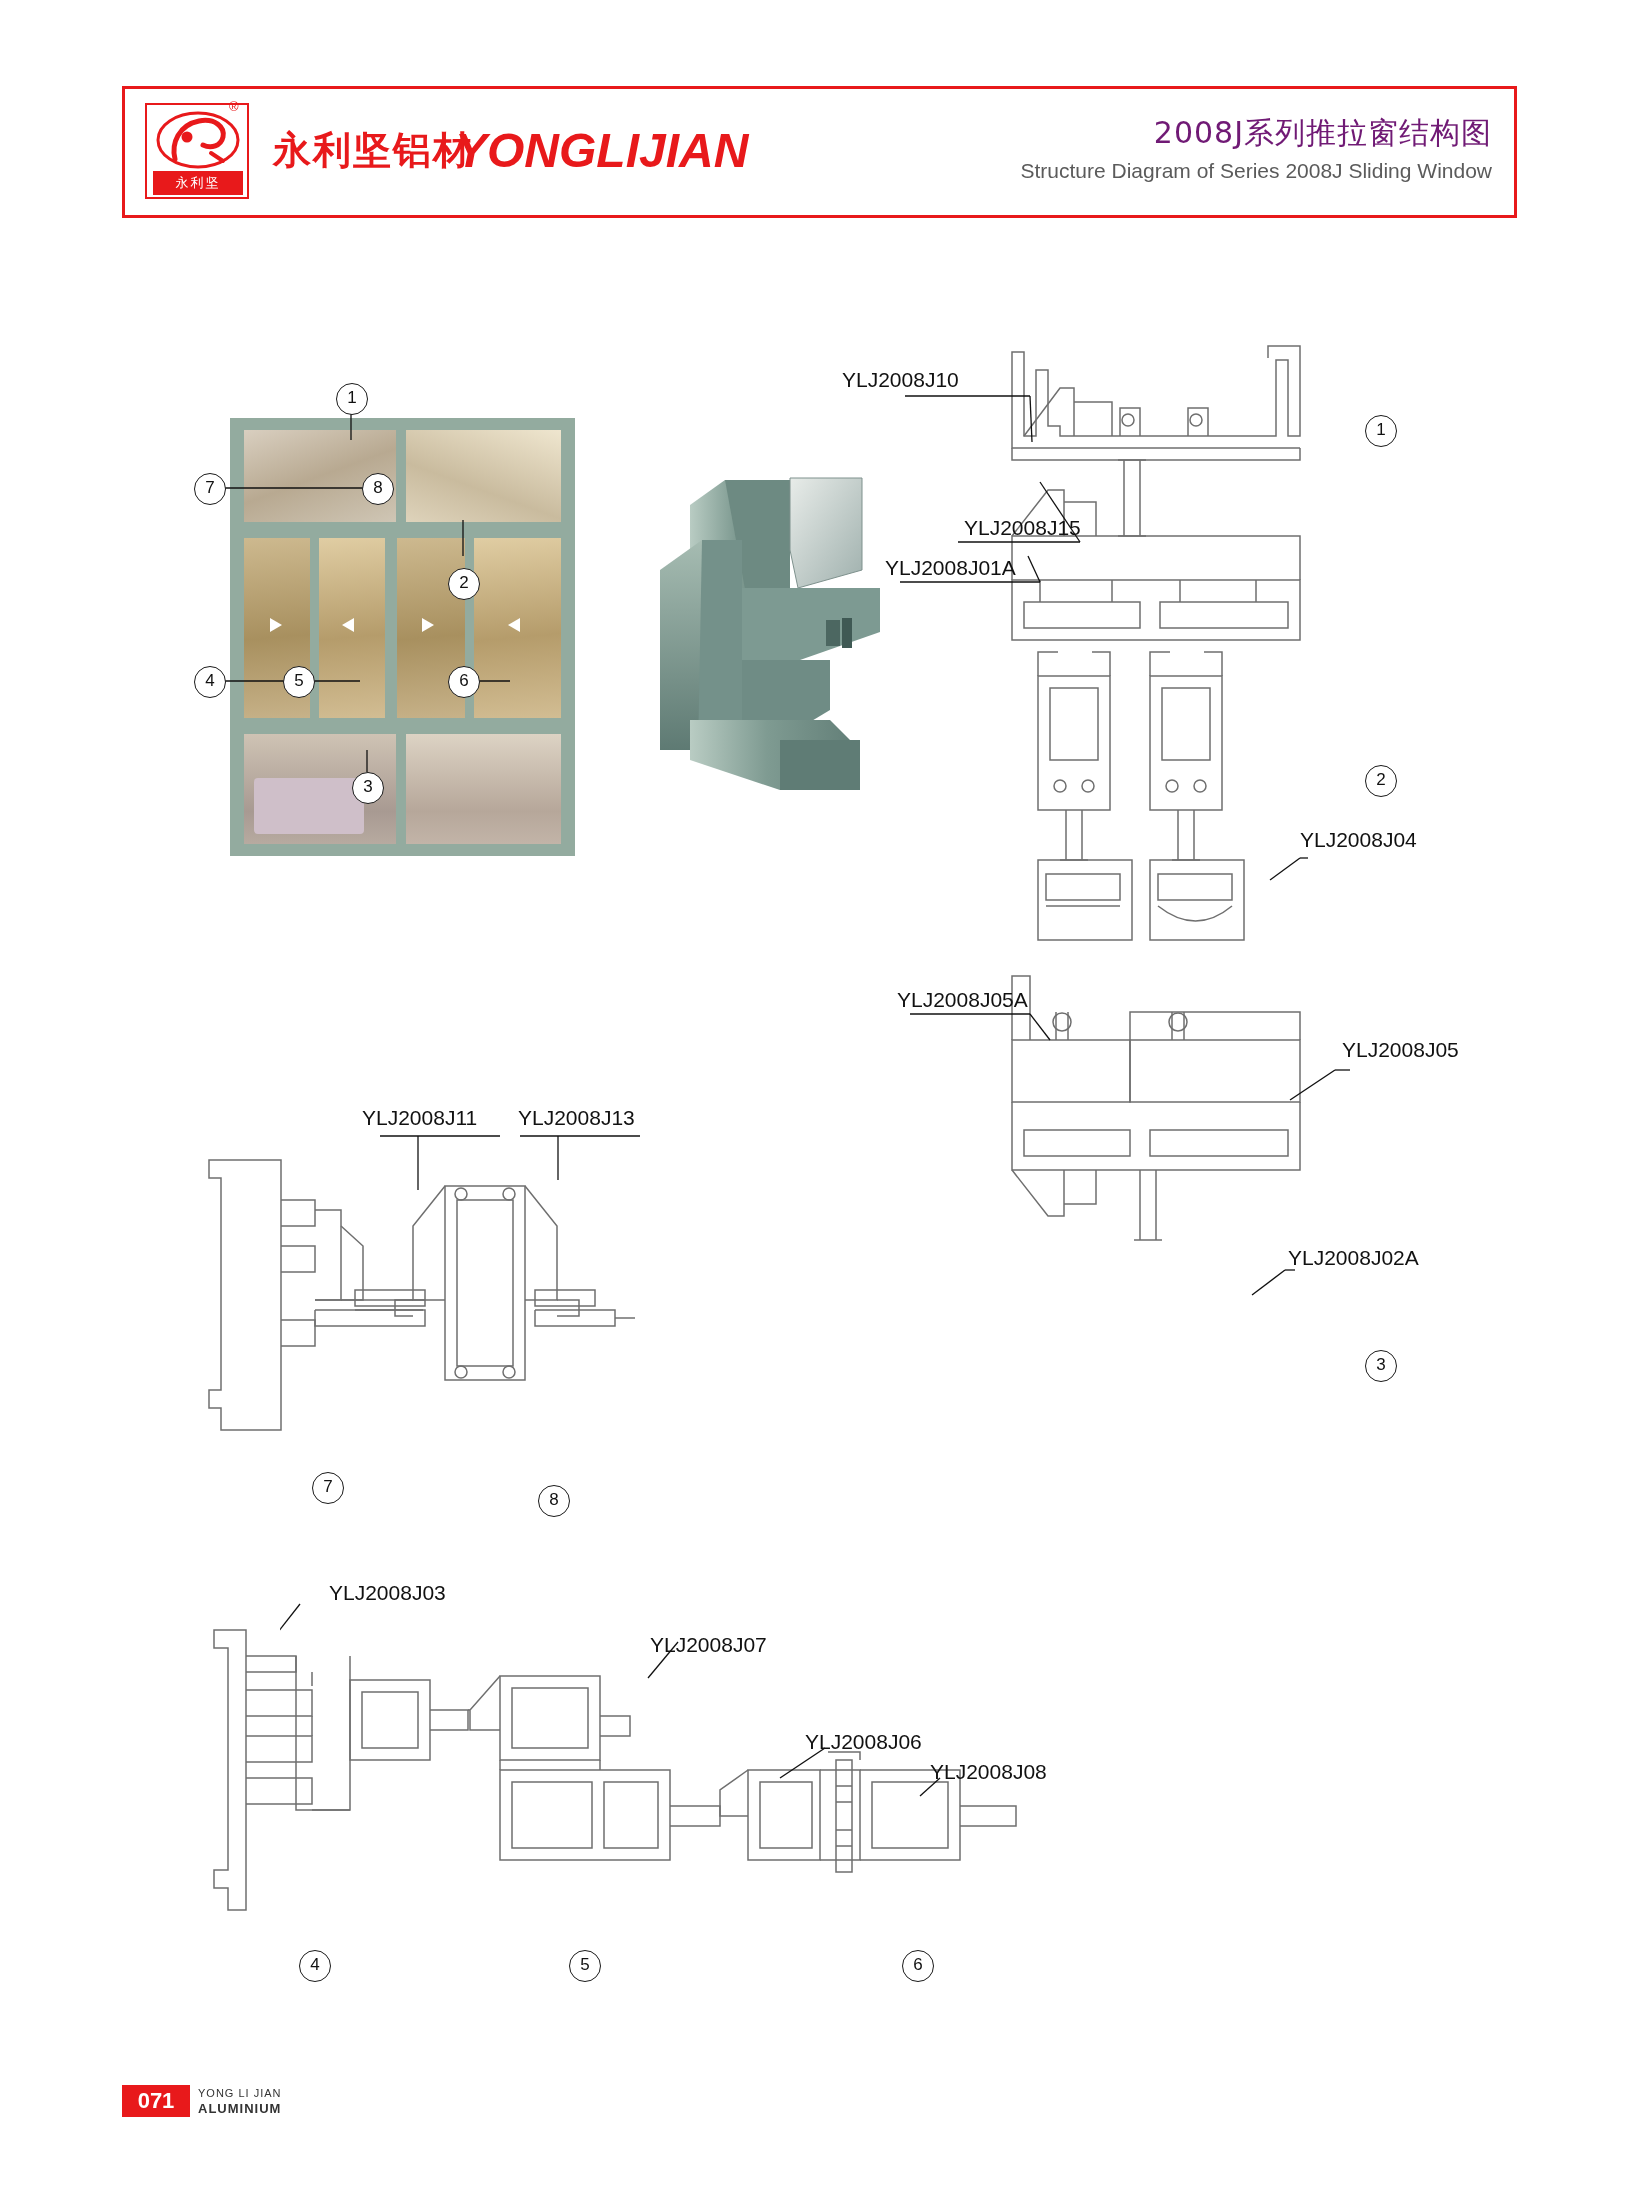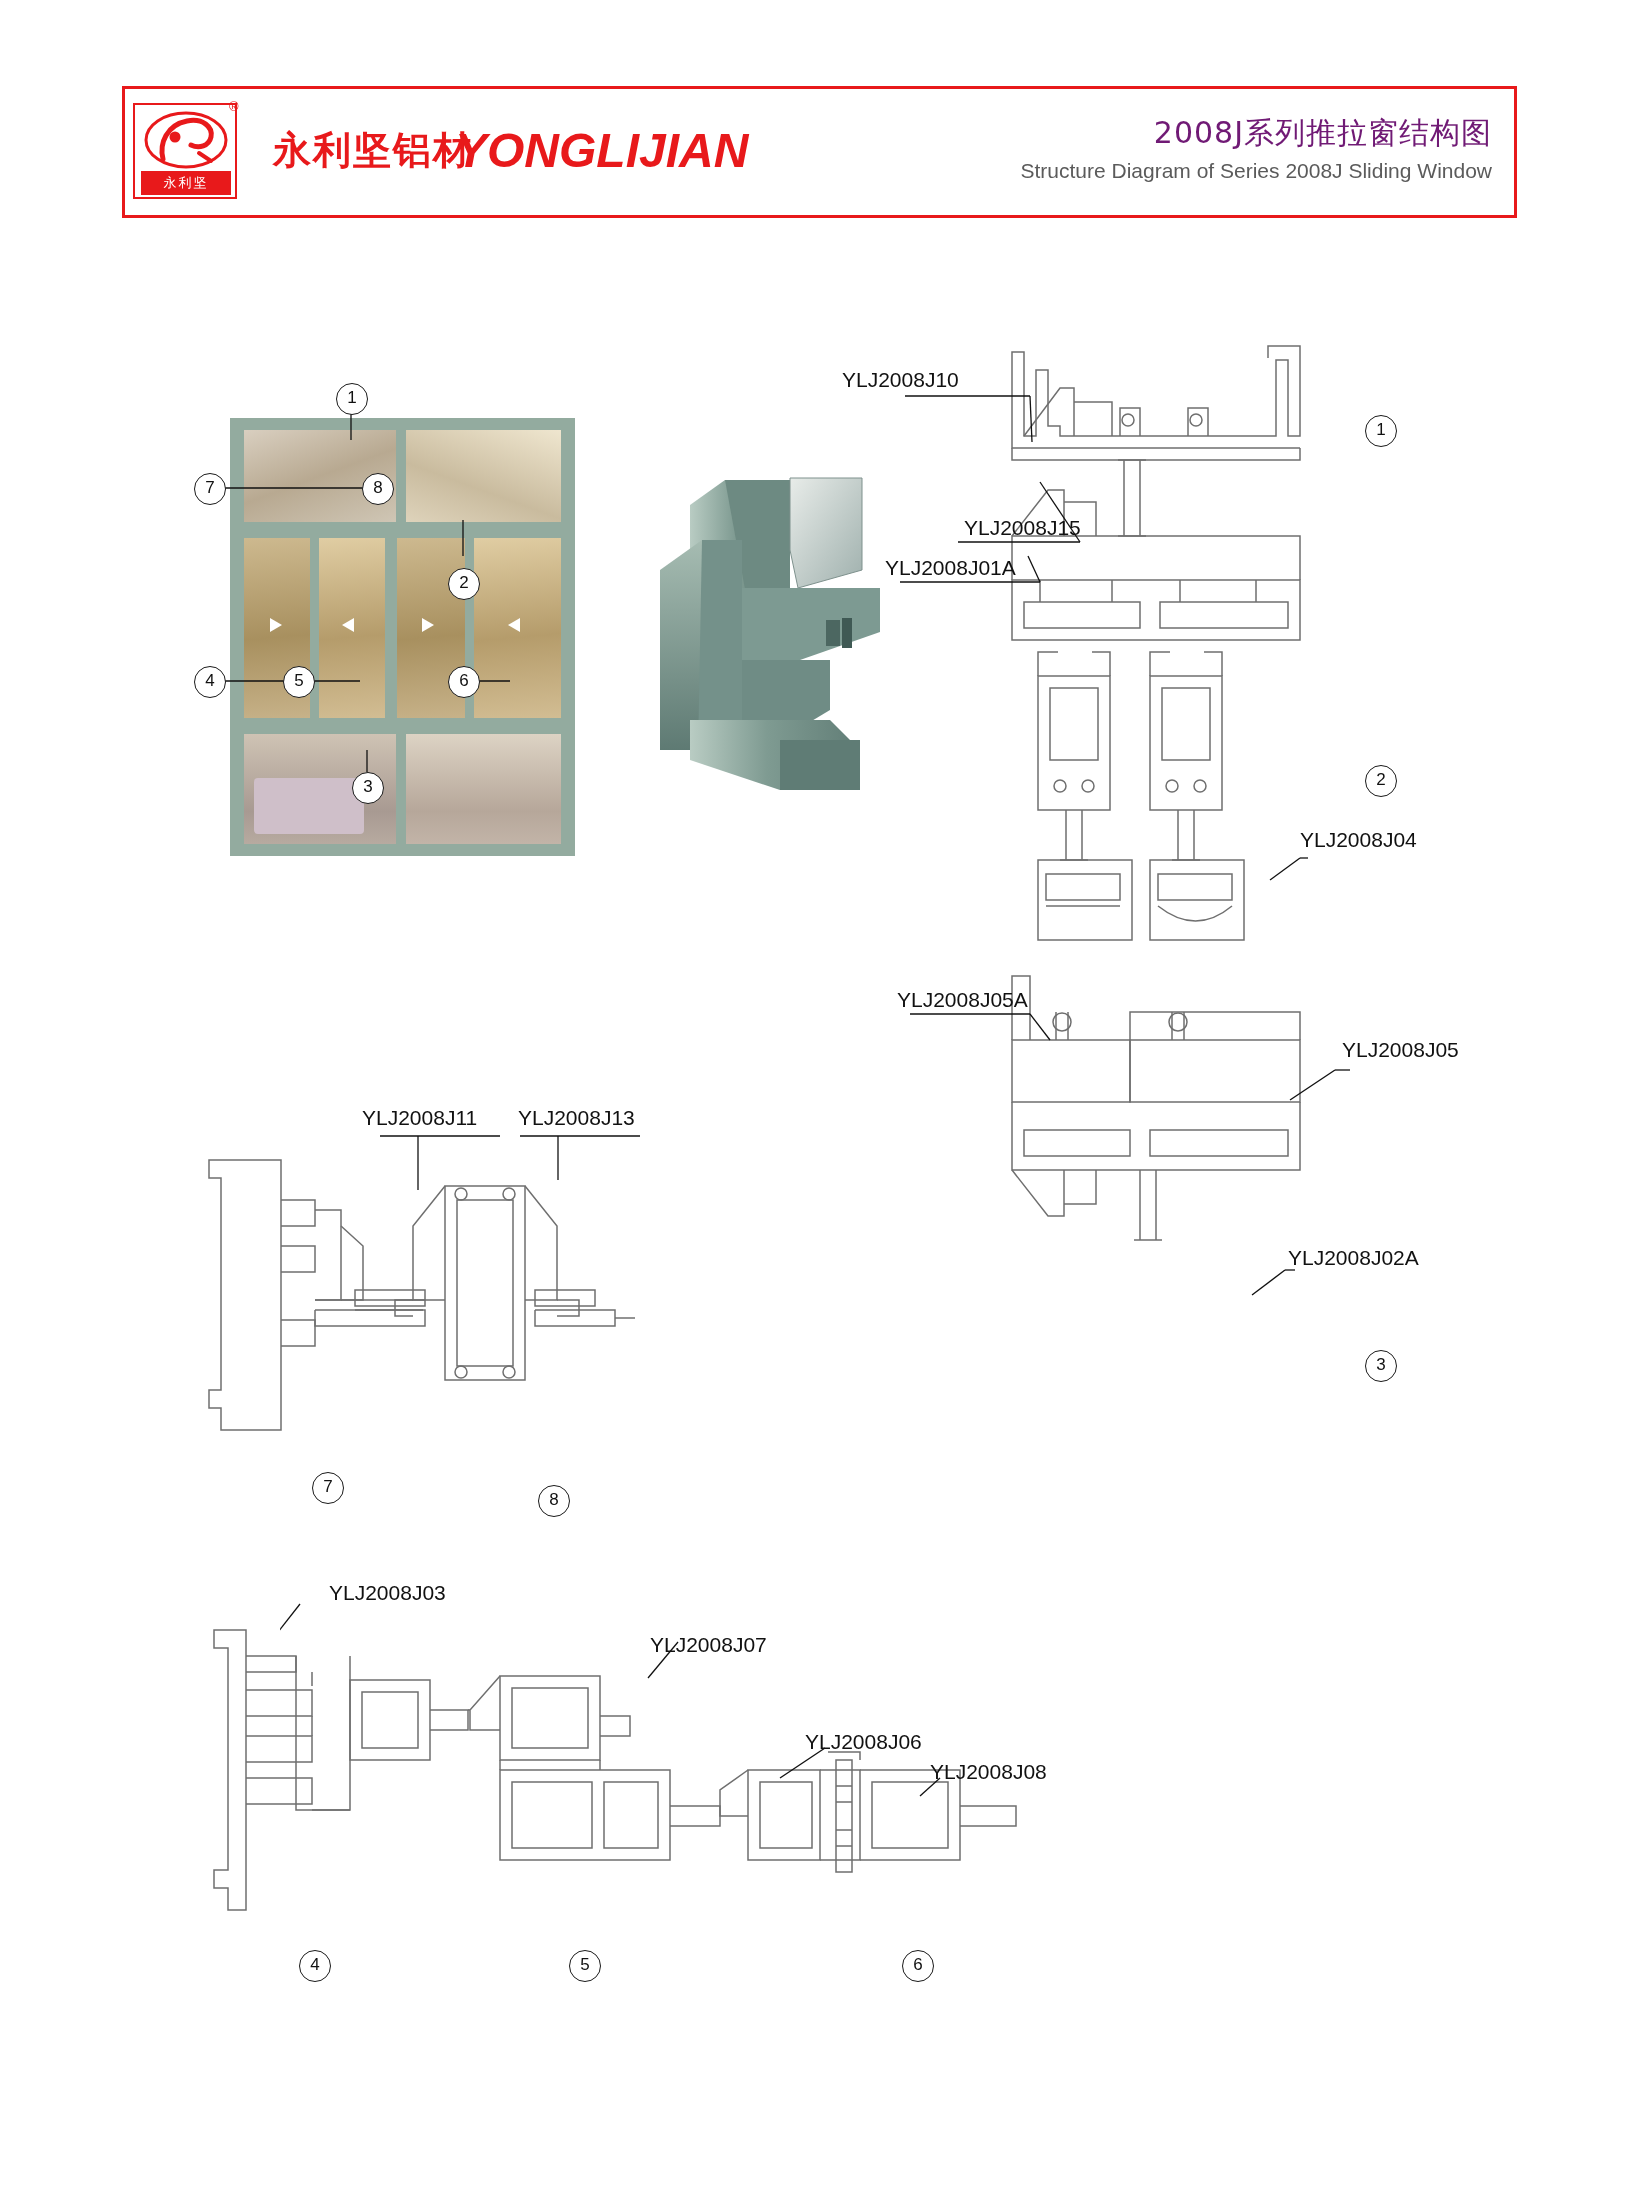--- a/index.html
+++ b/index.html
@@ -14,21 +14,21 @@
 
   
   .header{
     position:absolute;left:122px;top:86px;width:1395px;height:132px;
     border:3px solid #e8191b;
     box-sizing:border-box;
     background:#ffffff;
   }
   .header-inner{position:relative;width:100%;height:100%;}
   .logo-box{
-    position:absolute;left:8px;top:14px;width:104px;height:96px;
+    position:absolute;left:20px;top:14px;width:104px;height:96px;
     border:2px solid #e8191b;box-sizing:border-box;background:#fff;
   }
   .logo-mark{
     position:absolute;left:6px;top:4px;width:90px;height:62px;
   }
   .logo-sub{
     position:absolute;left:6px;top:66px;width:90px;height:24px;
     background:#e8191b;color:#fff;font-size:13px;letter-spacing:2px;
     text-align:center;line-height:24px;
   }
@@ -401,14 +401,19 @@
       <line x1="398" y1="46" x2="368" y2="82"></line>
       <line x1="545" y1="152" x2="500" y2="182"></line>
       <line x1="660" y1="182" x2="640" y2="200"></line>
     </g>
   </svg>
 
   <div class="bub" style="left:299px;top:1950px;">4</div>
   <div class="bub" style="left:569px;top:1950px;">5</div>
   <div class="bub" style="left:902px;top:1950px;">6</div>
 
+  <div class="footer">
+    <div class="pagenum">071</div>
+    <div class="footer-brand1">YONG LI JIAN</div>
+    <div class="footer-brand2">ALUMINIUM</div>
+  </div>
 
 </div>
 
 </body></html>

